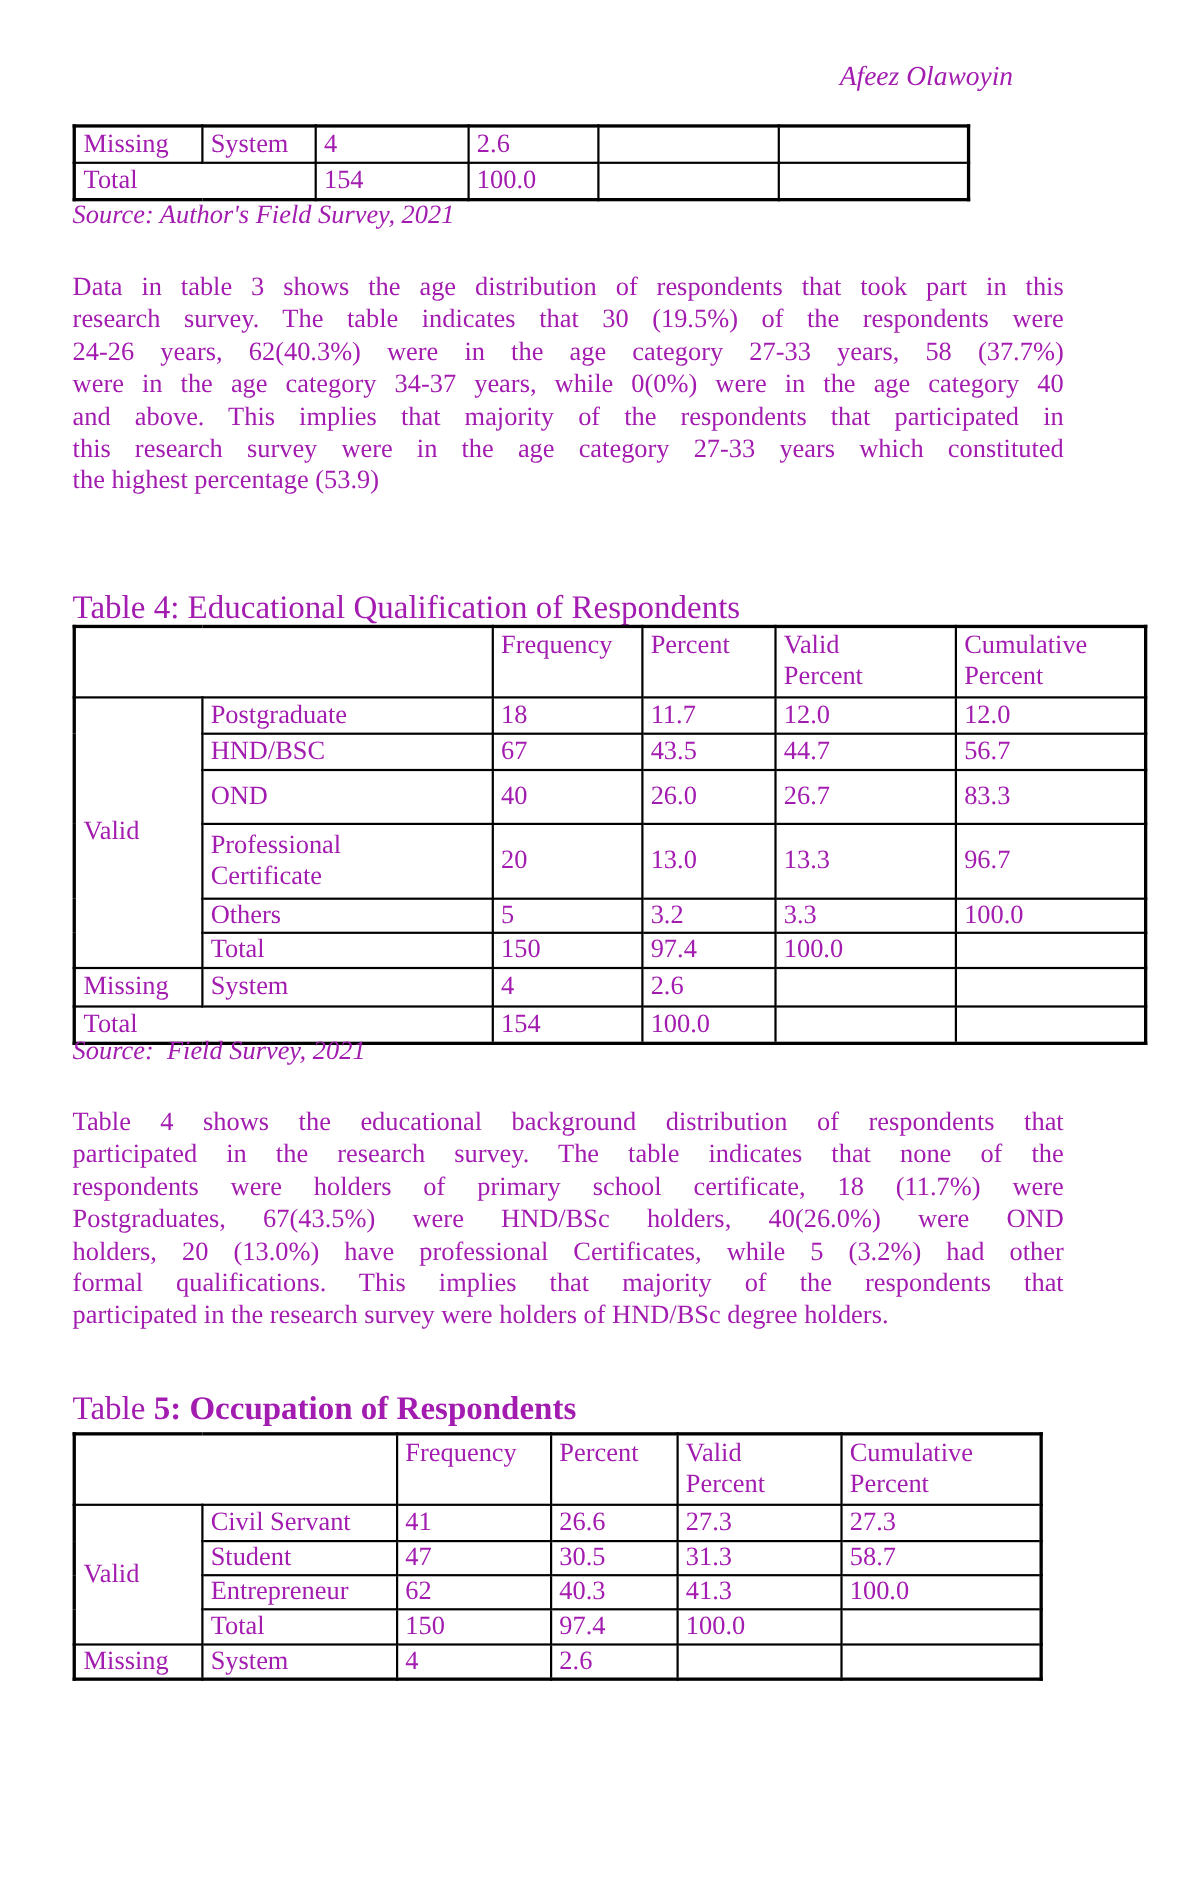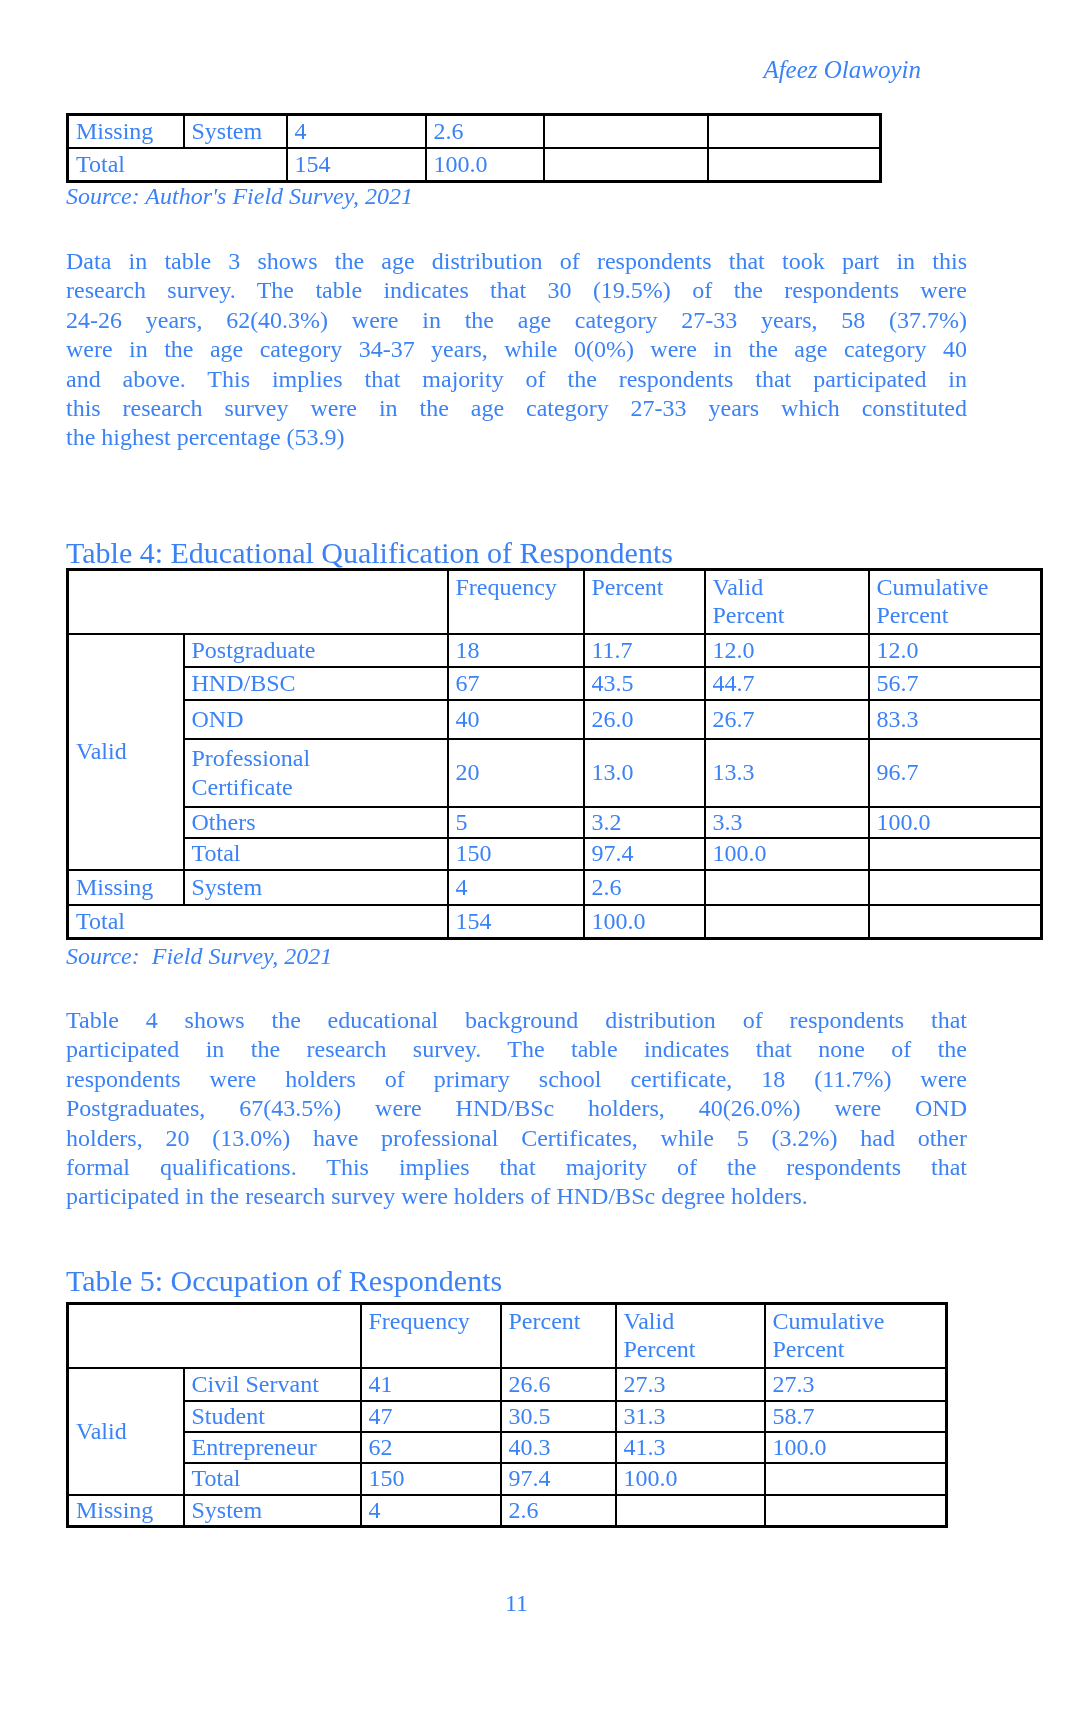--- a/index.html
+++ b/index.html
@@ -1,17 +1,17 @@
 <!DOCTYPE html>
 <html><head>
 <meta charset="utf-8">
 <style>
   html,body{margin:0;padding:0;background:#ffffff;}
   .page{
-    position:relative;width:1080px;height:1725px;background:#ffffff;color:#3b82f6;
+    position:relative;width:1080px;height:1725px;background:#ffffff;color:#a21caf;
     font-family:"Liberation Serif","DejaVu Serif",serif;overflow:hidden;
   }
   .abs{position:absolute;}
   .author{top:56px;left:0;width:921px;text-align:right;font-style:italic;font-size:25px;}
 
   table{border-collapse:collapse;table-layout:fixed;position:absolute;border:3px solid #000;}
   td{border:2px solid #000;font-size:24px;padding:0 4px 0 7px;vertical-align:middle;overflow:hidden;line-height:29px;}
   td.hdr{vertical-align:top;padding-top:2px;line-height:28px;margin-left:48px;}
   .cellspan{display:inline-block;vertical-align:top;}
   .w82 .cellspan{max-width:84px;}
@@ -28,21 +28,21 @@
 
   .para{left:66px;width:901px;font-size:24px;}
   .p1{top:248px;}
   .p2{top:1007px;}
   .line{height:29.4px;text-align:justify;text-align-last:justify;text-justify:inter-word;}
   .line.last{text-align:left;text-align-last:left;}
 
   .title{font-size:30px;}
   .t4t{left:66px;top:536px;}
   .t5t{left:66px;top:1264px;}
-  .bold{font-weight:normal;}
+  .bold{font-weight:bold;}
 
   .pagenum{left:66px;top:1590px;width:901px;text-align:center;font-size:24px;}
 </style>
 </head>
 <body>
 
 <div class="page">
 
   <div class="abs author">Afeez Olawoyin</div>
 
@@ -113,21 +113,21 @@
       <td>12.0</td>
       <td>12.0</td>
     </tr>
     <tr style="height:33px">
       <td>HND/BSC</td>
       <td>67</td>
       <td>43.5</td>
       <td>44.7</td>
       <td>56.7</td>
     </tr>
-    <tr style="height:39px">
+    <tr style="height:49px">
       <td>OND</td>
       <td>40</td>
       <td>26.0</td>
       <td>26.7</td>
       <td>83.3</td>
     </tr>
     <tr style="height:68px">
       <td class="w175"><span class="cellspan">Professional Certificate</span></td>
       <td>20</td>
       <td>13.0</td>
@@ -230,15 +230,14 @@
       <td>Missing</td>
       <td>System</td>
       <td>4</td>
       <td>2.6</td>
       <td></td>
       <td></td>
     </tr>
   </tbody>
     </table>
 
-  <div class="abs pagenum">11</div>
 
 </div>
 
 </body></html>

